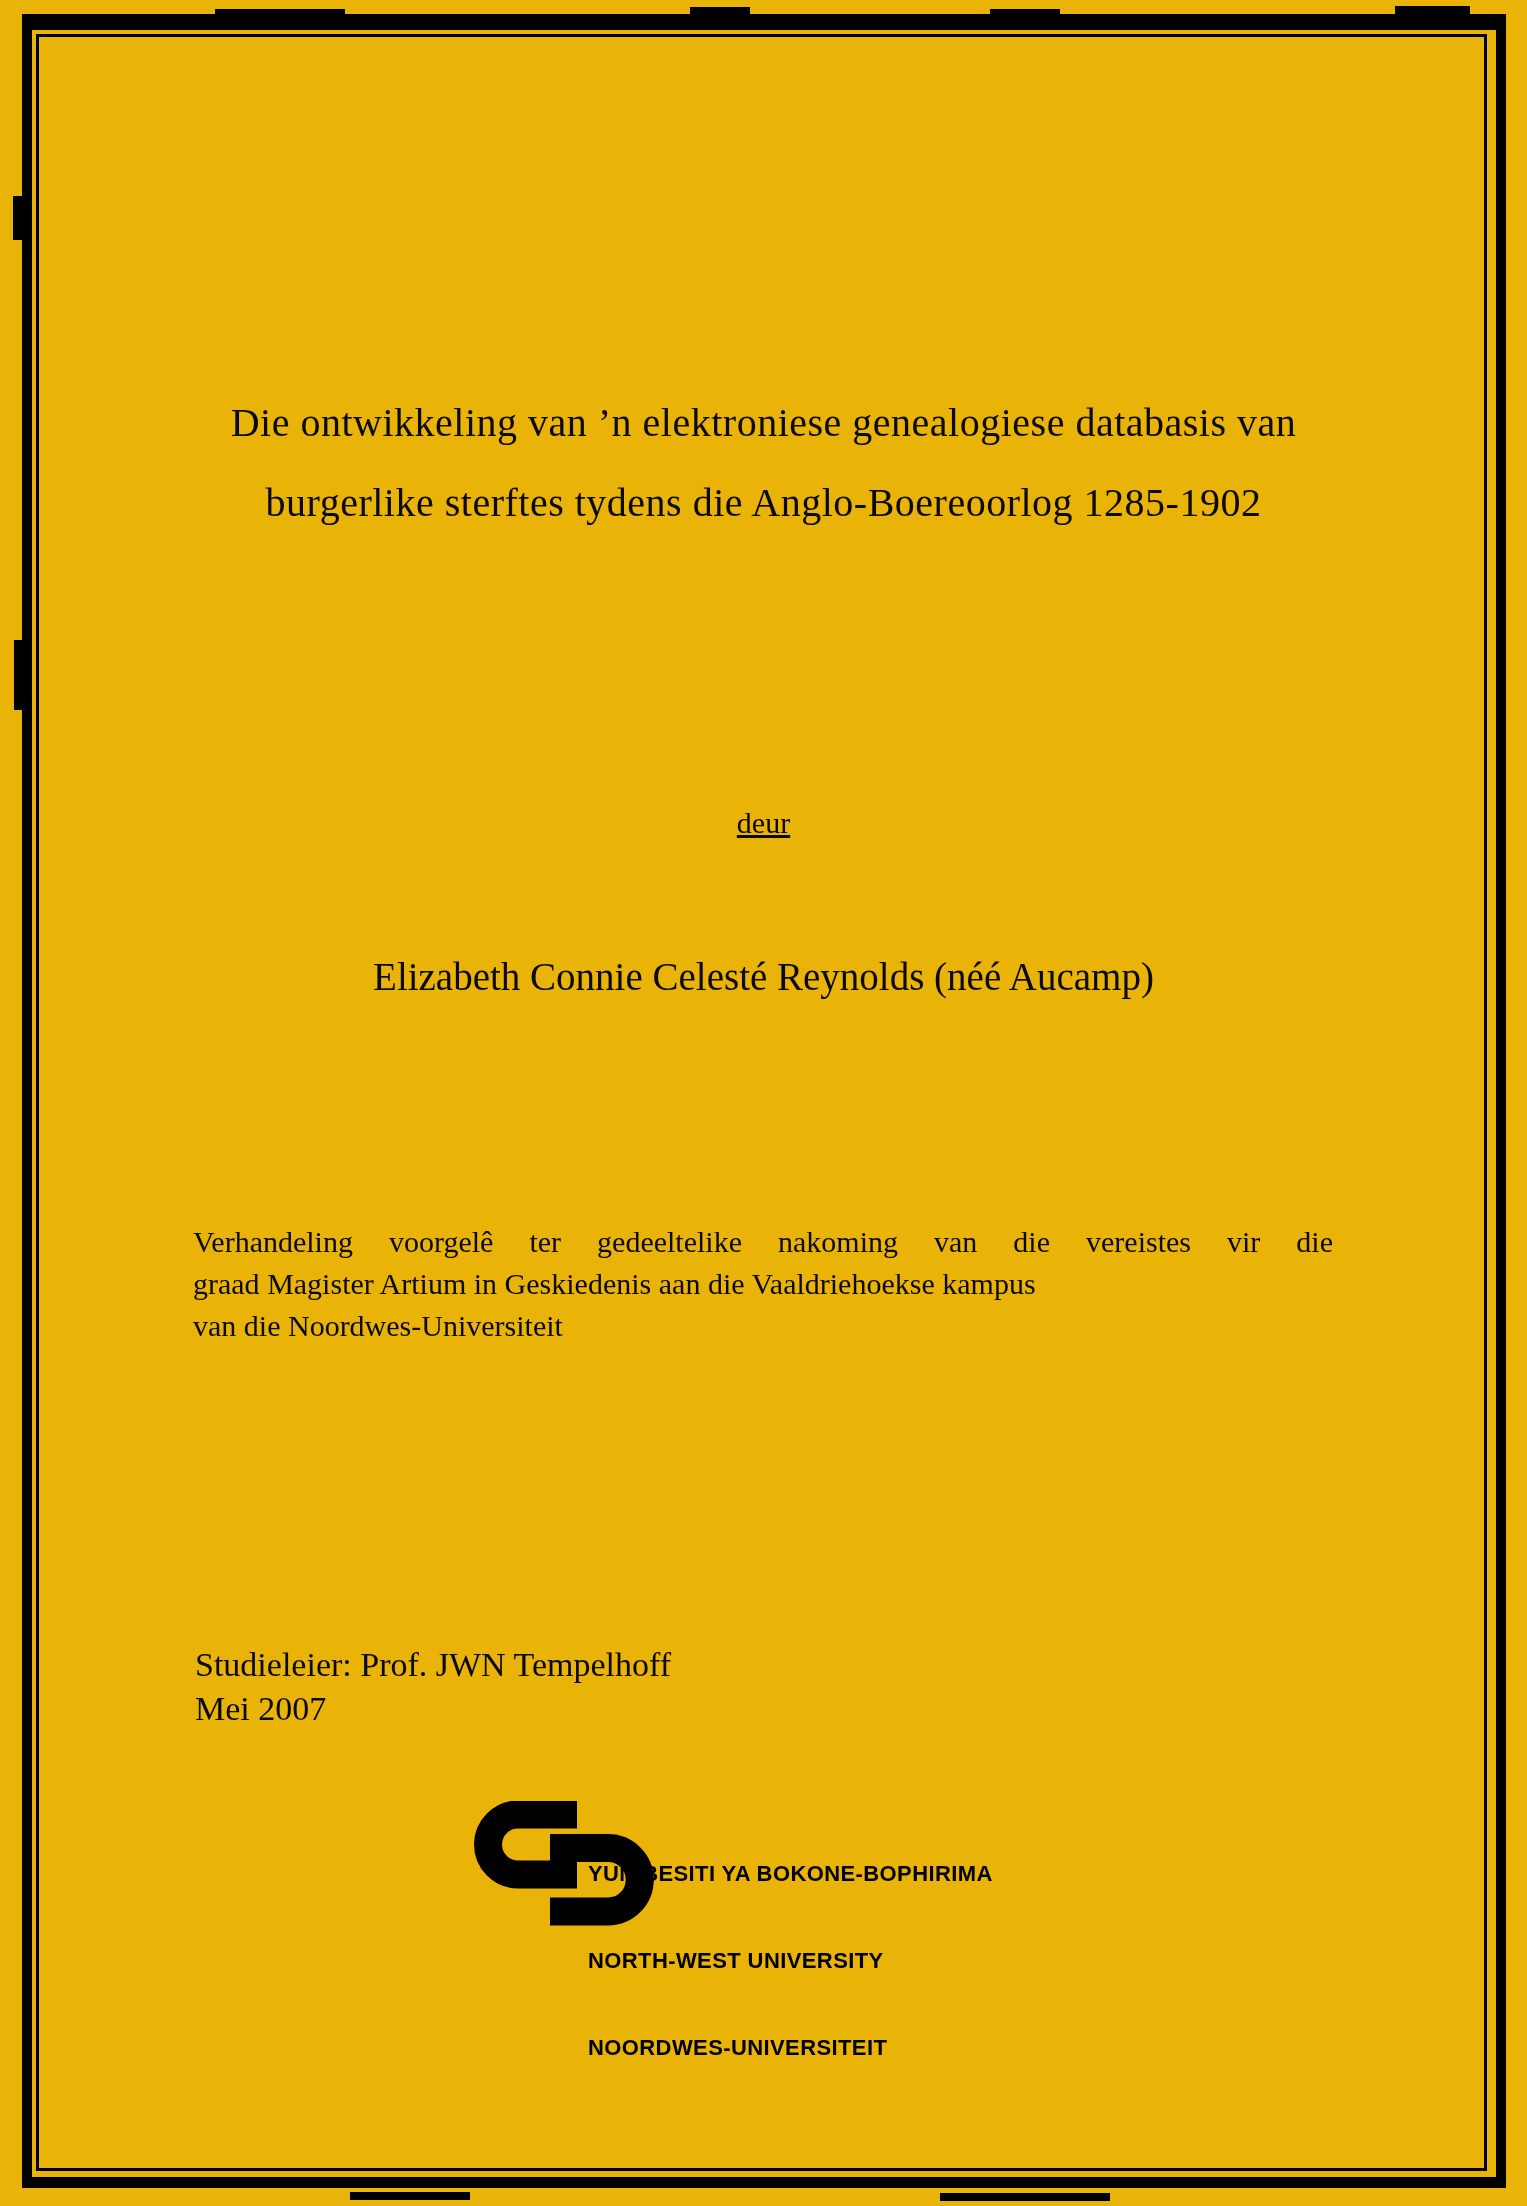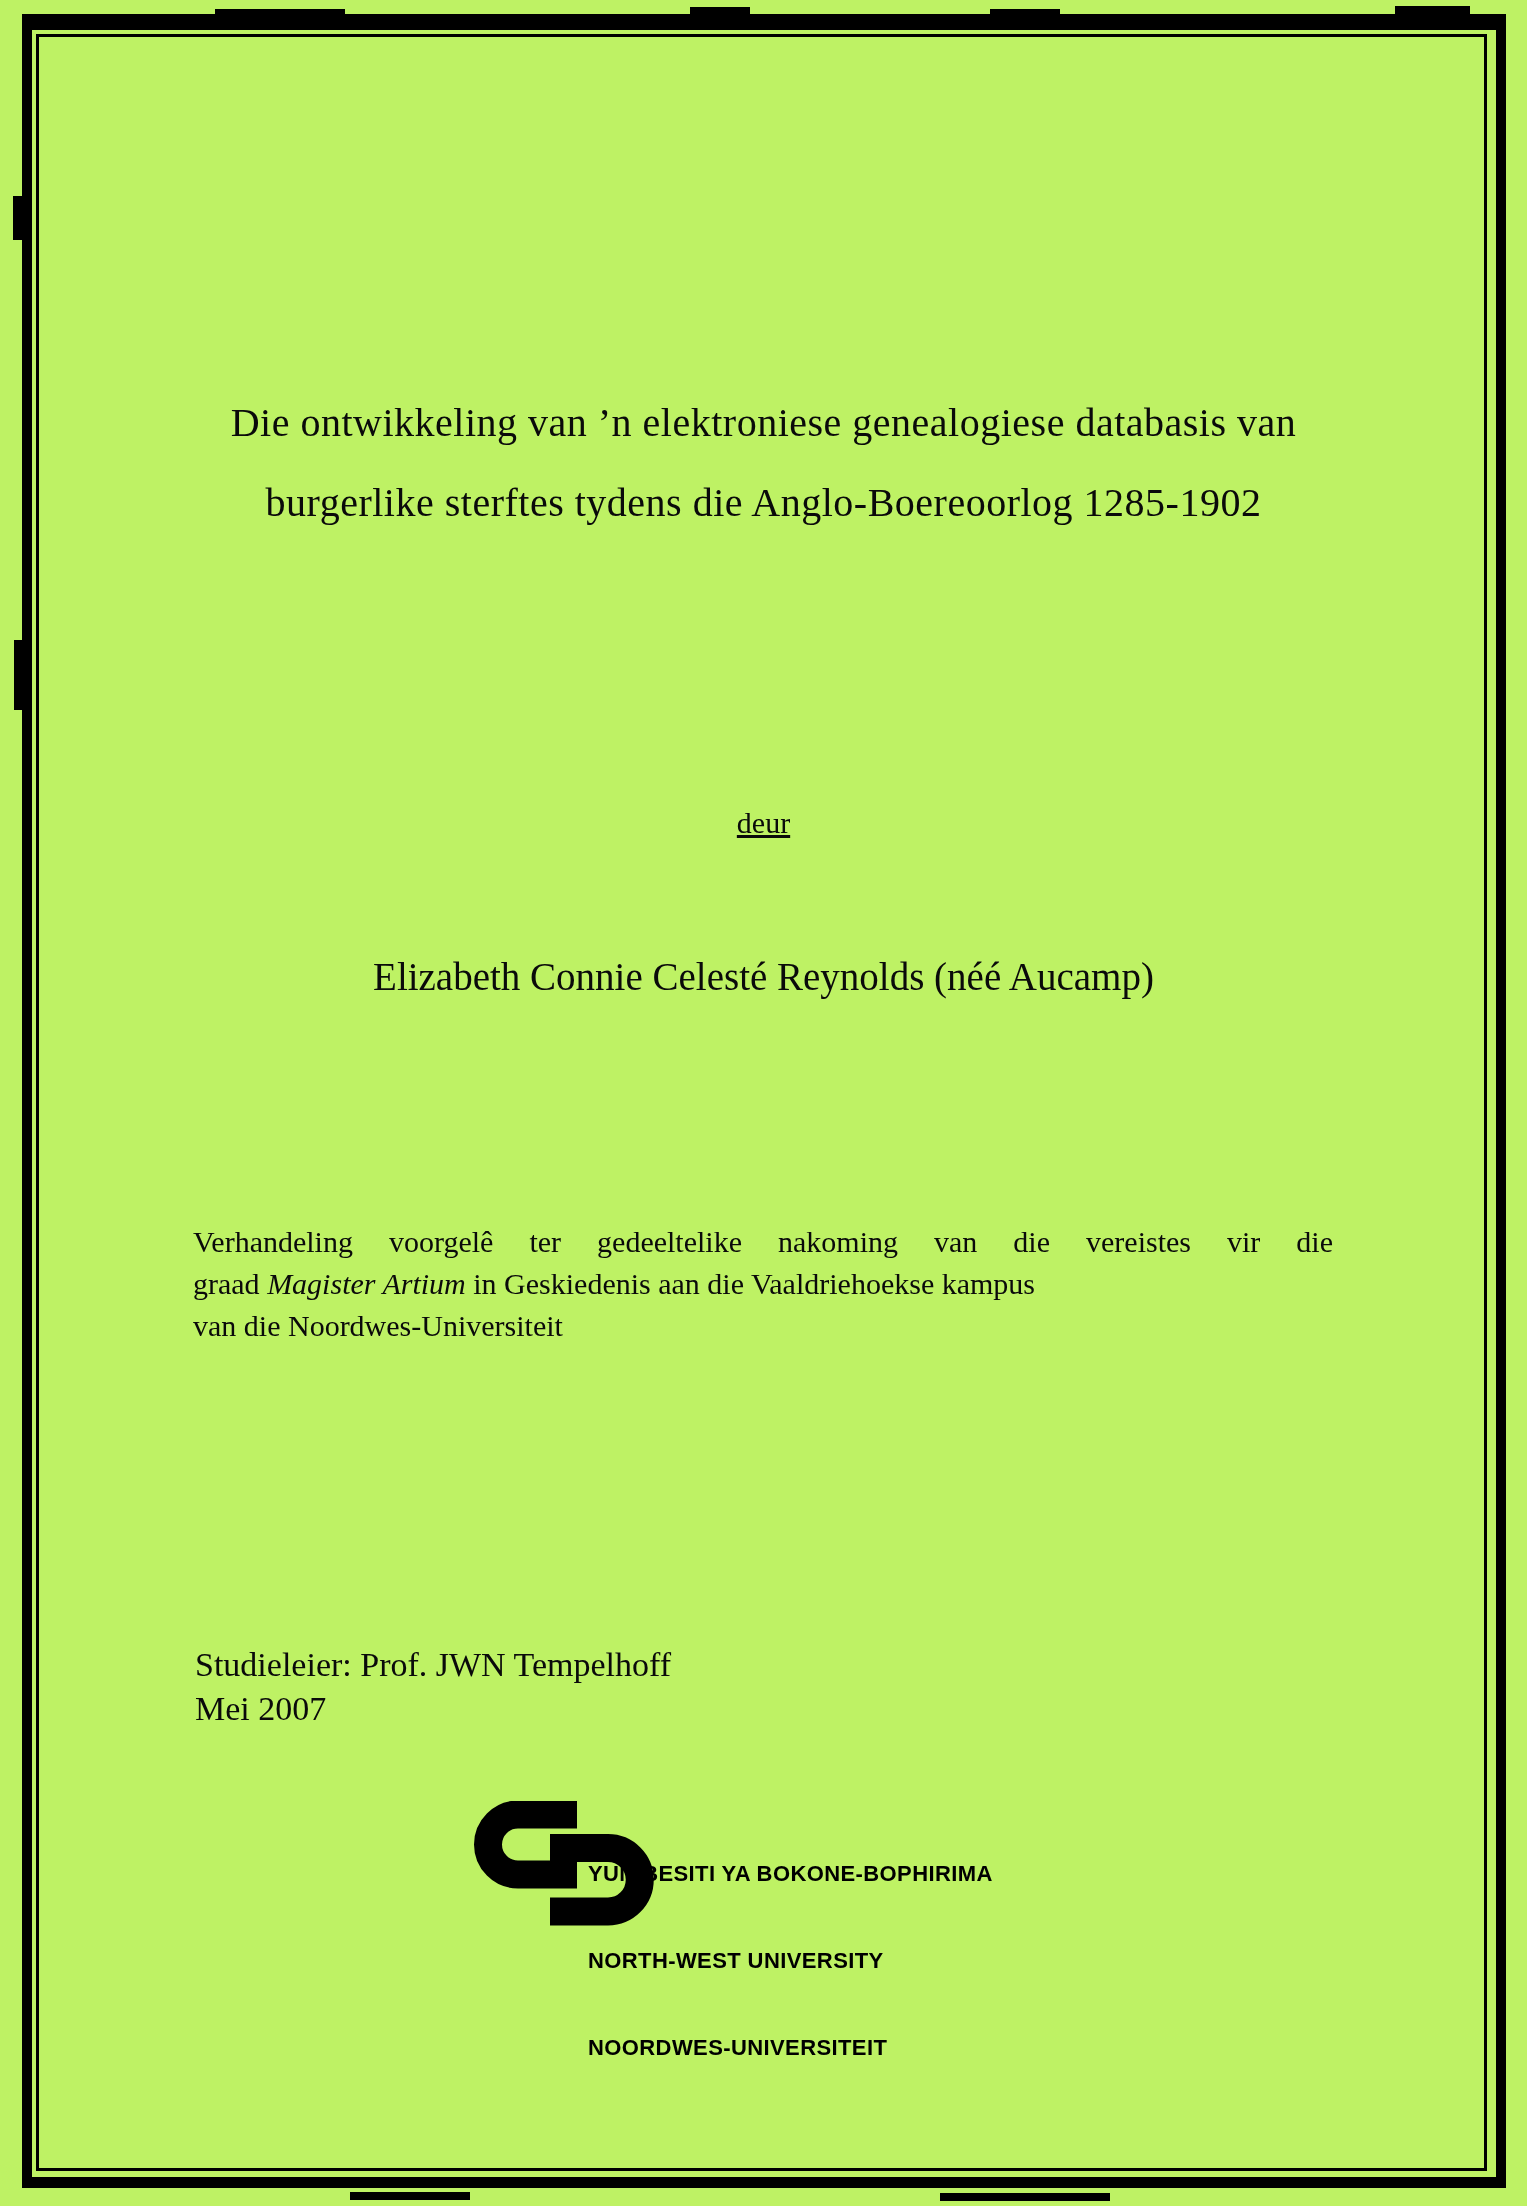--- a/index.html
+++ b/index.html
@@ -4,21 +4,21 @@
 <style>
   html, body {
     margin: 0;
     padding: 0;
     background: #e8e8e8;
   }
   .page {
     position: relative;
     width: 1527px;
     height: 2206px;
-    background: #bef264;
+    background: #eab308;
     overflow: hidden;
     color: #0a0a0a;
     font-family: "Liberation Serif", "DejaVu Serif", serif;
   }
   
   .frame-outer {
     position: absolute;
     left: 22px; top: 14px; right: 21px; bottom: 18px;
     border: 10px solid #000;
     border-top-width: 16px;
@@ -45,21 +45,21 @@
     position: absolute;
     left: 193px;
     width: 1140px;
     font-size: 30px;
     line-height: 42px;
   }
   .statement .just {
     text-align: justify;
     text-align-last: justify;
   }
-  .statement .ital { font-style: italic; }
+  .statement .ital { }
 
   .supervisor-block {
     position: absolute;
     left: 195px;
     top: 1643px;
     font-size: 34px;
     line-height: 44px;
   }
 
   .logo-icon { position: absolute; left: 470px; top: 1801px; }

